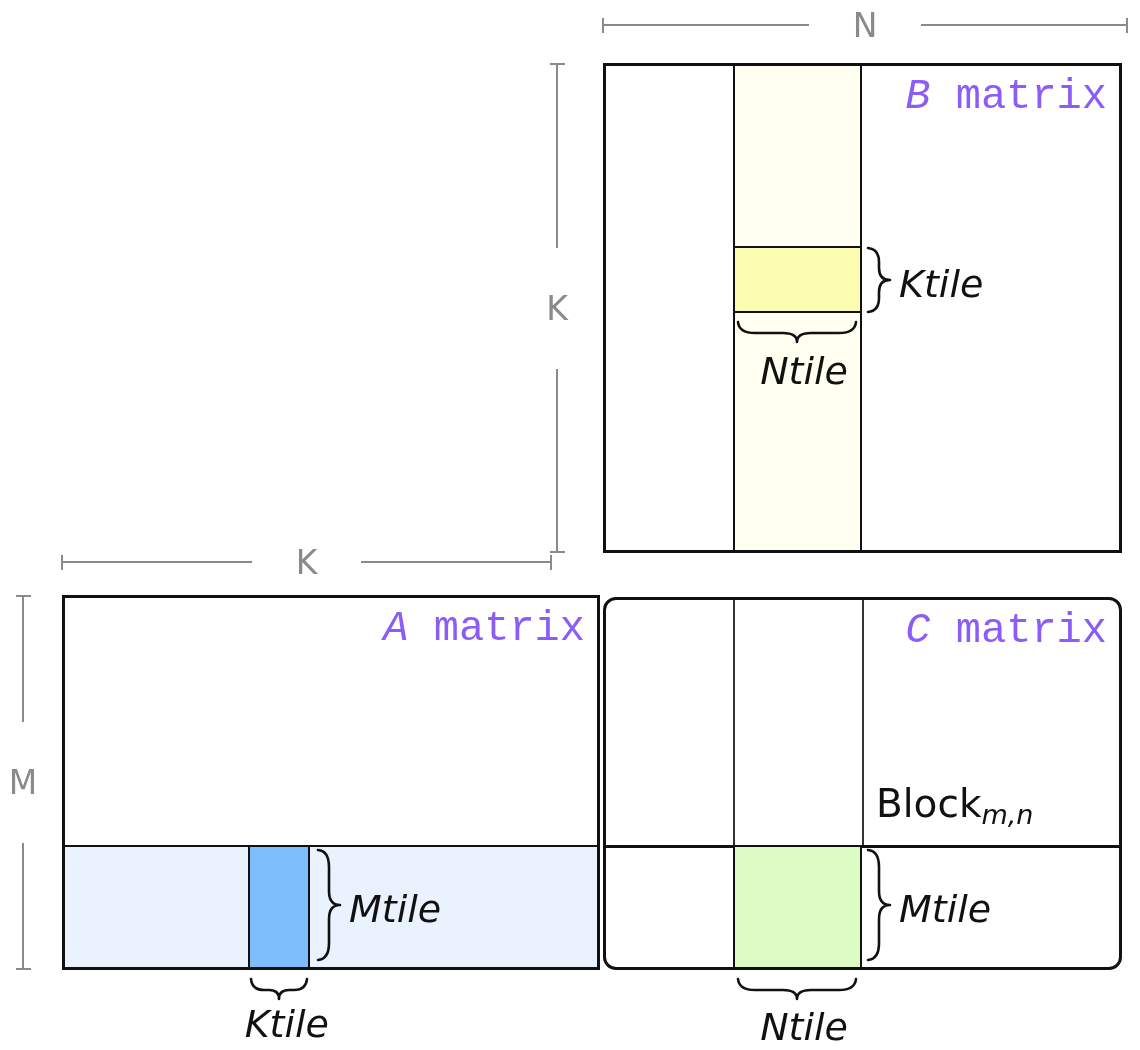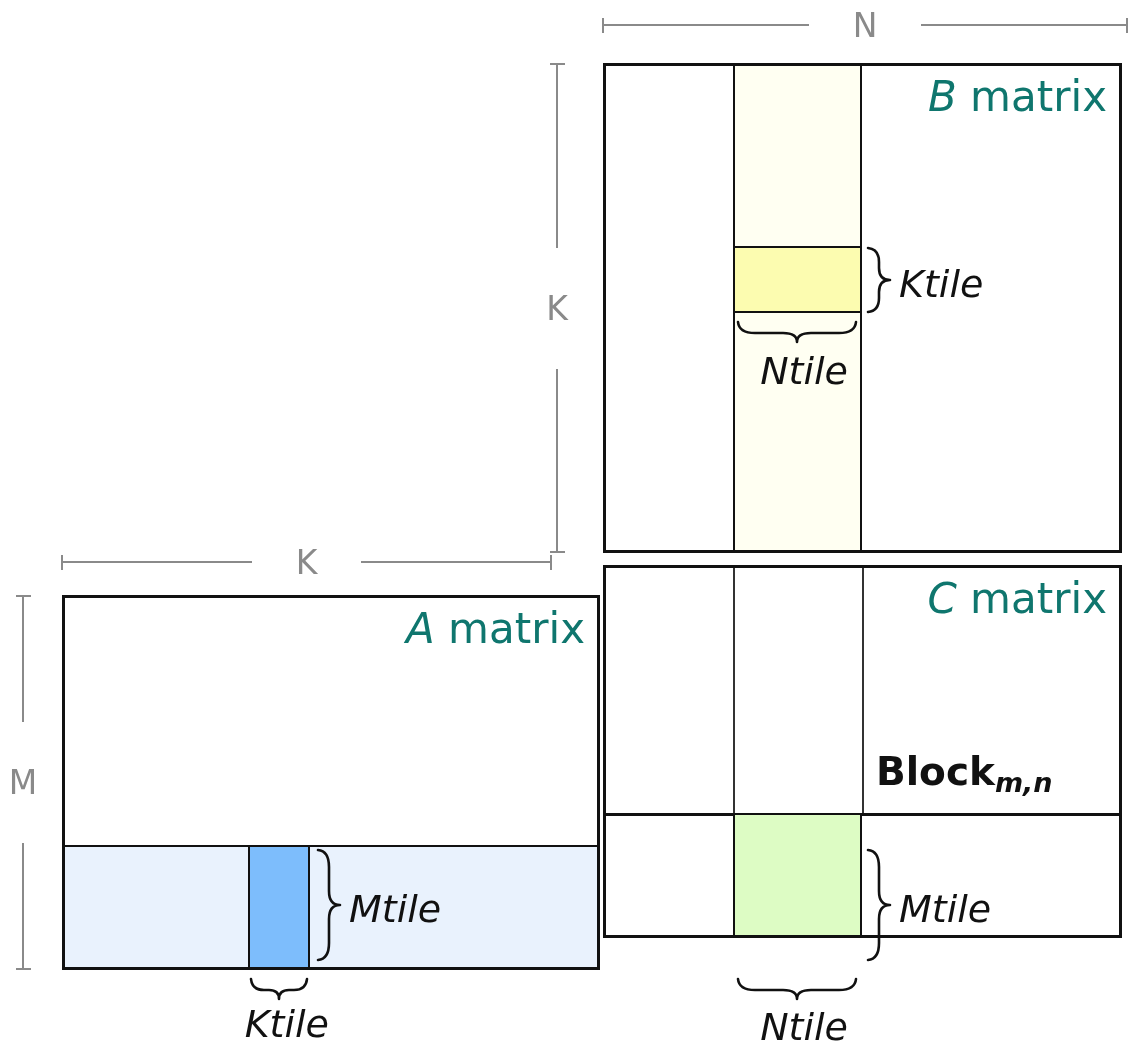--- a/index.html
+++ b/index.html
@@ -5,21 +5,21 @@
   html,body { margin:0; padding:0; background:#ffffff; }
   #canvas {
     position:relative; width:1140px; height:1050px; background:#ffffff;
     font-family:"DejaVu Sans","Liberation Sans",sans-serif; color:#111;
     overflow:hidden;
   }
   * { box-sizing:border-box; }
 
   
   .matrix-box { position:absolute; border:3px solid #111; background:#fff; }
-  .matrix-label { position:absolute; top:8px; right:12px; font-size:42px; line-height:1.1; color:#0f766e; white-space:pre; }
+  .matrix-label { position:absolute; top:8px; right:12px; font-size:42px; line-height:1.1; color:#8b5cf6; white-space:pre;font-family:Liberation Mono, monospace; }
   .matrix-label .ml-letter { font-style:italic; }
 
   
   .dim { position:absolute; display:flex; align-items:center; justify-content:center; }
   .dim.h { flex-direction:row; }
   .dim.v { flex-direction:column; }
   .dim .seg { flex:1 1 auto; background:currentColor; }
   .dim.h .seg { height:2px; }
   .dim.v .seg { width:2px; }
   .dim .tick { flex:0 0 auto; background:currentColor; }
@@ -42,21 +42,21 @@
   .c-hline  { position:absolute; left:0; right:0; top:245px; height:2.5px; background:#111; }
   .c-block  { position:absolute; left:127px; top:247px; bottom:0; width:129px;
               border-left:2px solid #111; border-right:2px solid #111; }
 
   
   .brace { position:absolute; }
   .brace path { fill:none; stroke:#111; stroke-width:2.6; stroke-linecap:round; stroke-linejoin:round; }
   .tile-label { position:absolute; font-style:italic; font-size:38px; line-height:1.15; color:#111; }
   .tile-label.centered { width:100px; text-align:right; }
 
-  .block-mn { position:absolute; left:270px; top:182px; font-size:39px; line-height:1.15; color:#111;font-weight:bold; }
+  .block-mn { position:absolute; left:270px; top:182px; font-size:39px; line-height:1.15; color:#111; }
   .block-mn .sub { font-style:italic; font-size:27px; vertical-align:-7px; }
 </style>
 </head>
 <body>
 
 <div id="canvas">
 
   <div class="dim h" style="left: 602px; top: 11px; width: 526px; height: 28px; color: rgb(138, 138, 138);">
     <div class="tick"></div>
     <div class="seg"></div>
@@ -114,21 +114,21 @@
   <svg class="brace" style="left:314px; top:847px;" width="30" height="116" viewBox="0 0 30 116">
     <path d="M 4 3 Q 15 4 15 20 L 15 44 Q 15 58 26 58 Q 15 58 15 72 L 15 96 Q 15 112 4 113"></path>
   </svg>
   <div class="tile-label" style="left:349px; top:888px;">Mtile</div>
 
   <svg class="brace" style="left:248px; top:975px;" width="62" height="26" viewBox="0 0 62 26">
     <path d="M 3 4 Q 4 15 16 15 L 21 15 Q 31 15 31 24 Q 31 15 41 15 L 46 15 Q 58 15 59 4"></path>
   </svg>
   <div class="tile-label centered" style="left:229px; top:1003px;">Ktile</div>
 
-  <div class="matrix-box" style="left:603px; top:565px; width:519px; height:373px;">
+  <div class="matrix-box" style="left:603px; top:597px; width:519px; height:373px;border-radius:13px;">
     <div class="c-vline" style="left:127px;"></div>
     <div class="c-vline" style="left:256px;"></div>
     <div class="c-hline"></div>
     <div class="c-block" style="background-color: rgb(221, 252, 196);"></div>
     <div class="matrix-label"><span class="ml-letter">C</span><span> matrix</span></div>
     <div class="block-mn"><span>Block</span><span class="sub">m,n</span></div>
   </div>
 
   <svg class="brace" style="left:864px; top:847px;" width="30" height="116" viewBox="0 0 30 116">
     <path d="M 4 3 Q 15 4 15 20 L 15 44 Q 15 58 26 58 Q 15 58 15 72 L 15 96 Q 15 112 4 113"></path>

